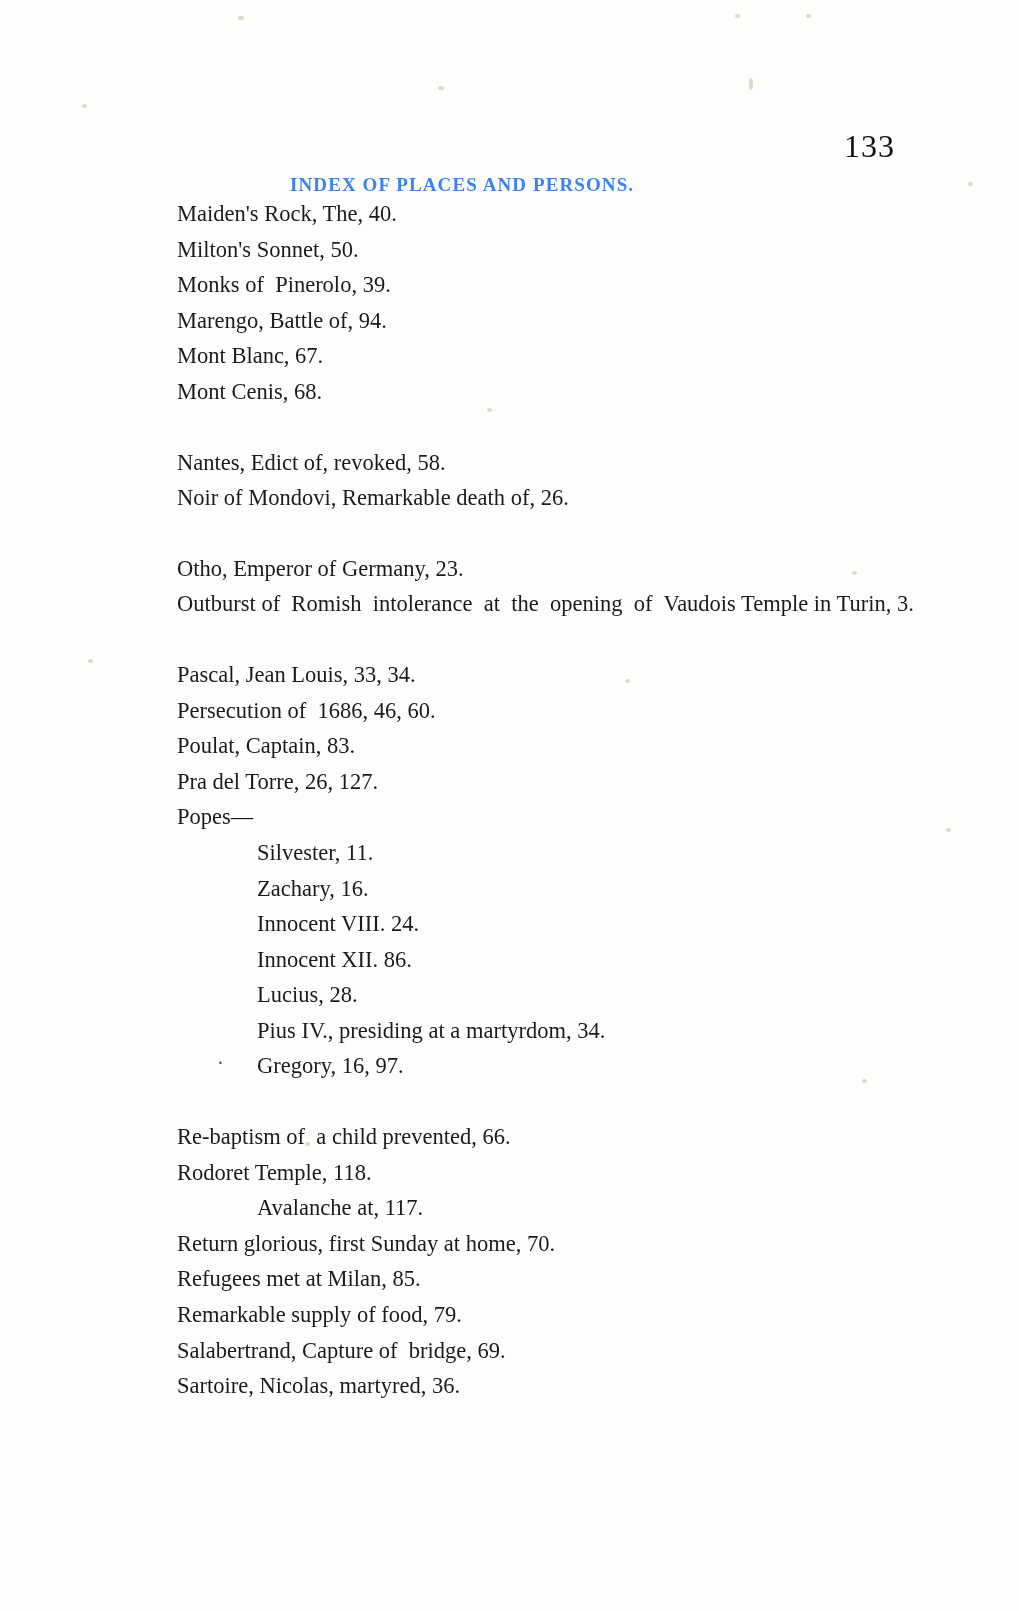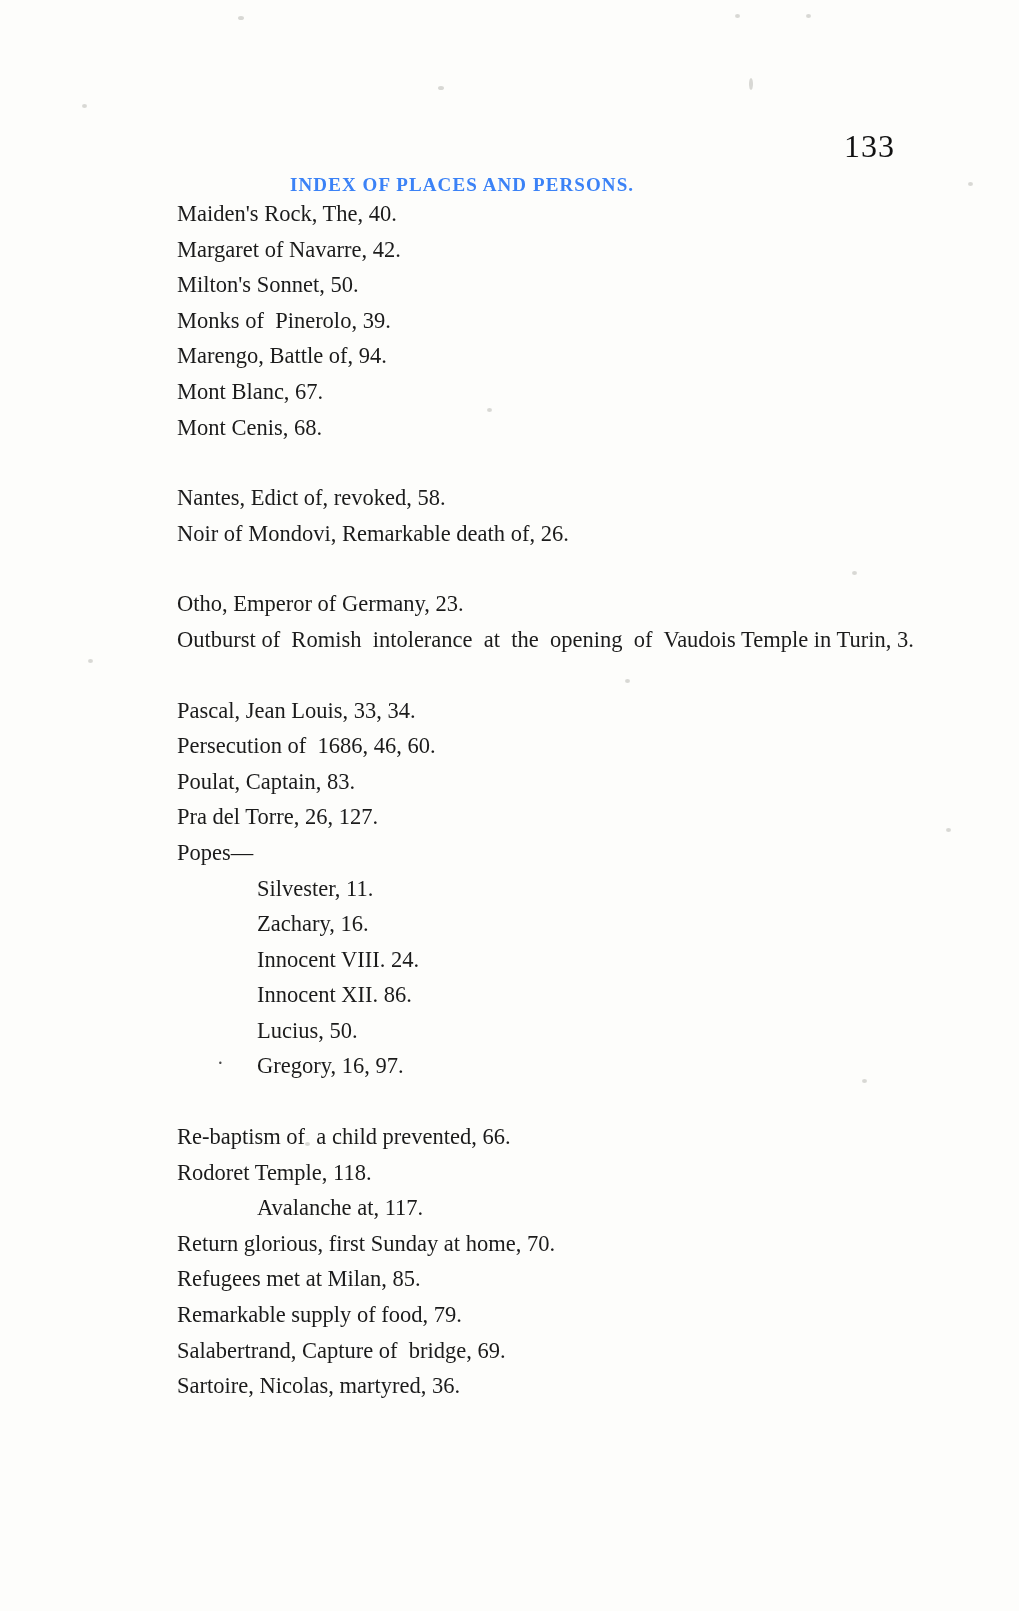--- a/index.html
+++ b/index.html
@@ -111,21 +111,20 @@
 
   <div class="header">
     <div class="running-head">INDEX OF PLACES AND PERSONS.</div>
     <div class="folio">133</div>
   </div>
 
   <div class="body-col">
 
     <div>
       <div class="entry">Maiden's Rock, The, 40.</div>
-      <div class="entry">Margaret of Navarre, 42.</div>
       <div class="entry">Milton's Sonnet, 50.</div>
       <div class="entry">Monks of  Pinerolo, 39.</div>
       <div class="entry">Marengo, Battle of, 94.</div>
       <div class="entry">Mont Blanc, 67.</div>
       <div class="entry">Mont Cenis, 68.</div>
     </div>
 
     <div class="gap"></div>
 
     <div>
@@ -145,21 +144,22 @@
     <div>
       <div class="entry">Pascal, Jean Louis, 33, 34.</div>
       <div class="entry">Persecution of  1686, 46, 60.</div>
       <div class="entry">Poulat, Captain, 83.</div>
       <div class="entry">Pra del Torre, 26, 127.</div>
       <div class="entry">Popes—</div>
       <div class="entry sub">Silvester, 11.</div>
       <div class="entry sub">Zachary, 16.</div>
       <div class="entry sub">Innocent VIII. 24.</div>
       <div class="entry sub">Innocent XII. 86.</div>
-      <div class="entry sub">Lucius, 50.</div>
+      <div class="entry sub">Lucius, 28.</div>
+      <div class="entry sub">Pius IV., presiding at a martyrdom, 34.</div>
       <div class="entry sub-dot">Gregory, 16, 97.</div>
     </div>
 
     <div class="gap"></div>
 
     <div>
       <div class="entry">Re-baptism of  a child prevented, 66.</div>
       <div class="entry">Rodoret Temple, 118.</div>
       <div class="entry sub">Avalanche at, 117.</div>
       <div class="entry">Return glorious, first Sunday at home, 70.</div>

